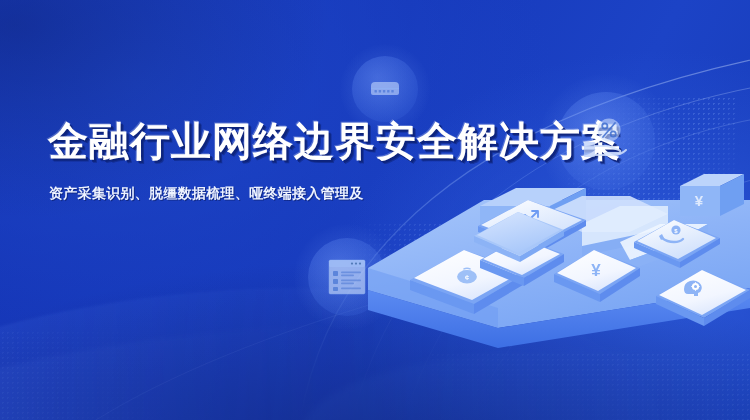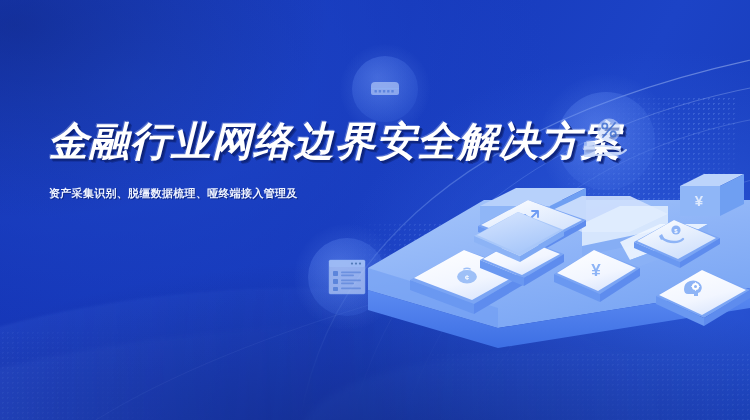--- a/index.html
+++ b/index.html
@@ -129,29 +129,28 @@
     font-size: 40px;
     line-height: 1;
     font-weight: 700;
     color: #ffffff;
     letter-spacing: 1px;
     white-space: nowrap;
     text-shadow:
        2px 2px 0 rgba(13,34,120,0.85),
        3px 3px 0 rgba(13,34,120,0.55),
       -1px -1px 0 rgba(255,255,255,0.25);
-    font-style: italic;
   }
   .subtitle {
     position: absolute;
     left: 49px;
     top: 182px;
     margin: 0;
     width: 330px;
-    font-size: 11px;
+    font-size: 14px;
     line-height: 23px;
     font-weight: 700;
     color: #eef3ff;
     letter-spacing: .3px;
     text-shadow: 1px 1px 0 rgba(12,32,110,0.70);
   }
 </style>
 </head>
 <body>
 

